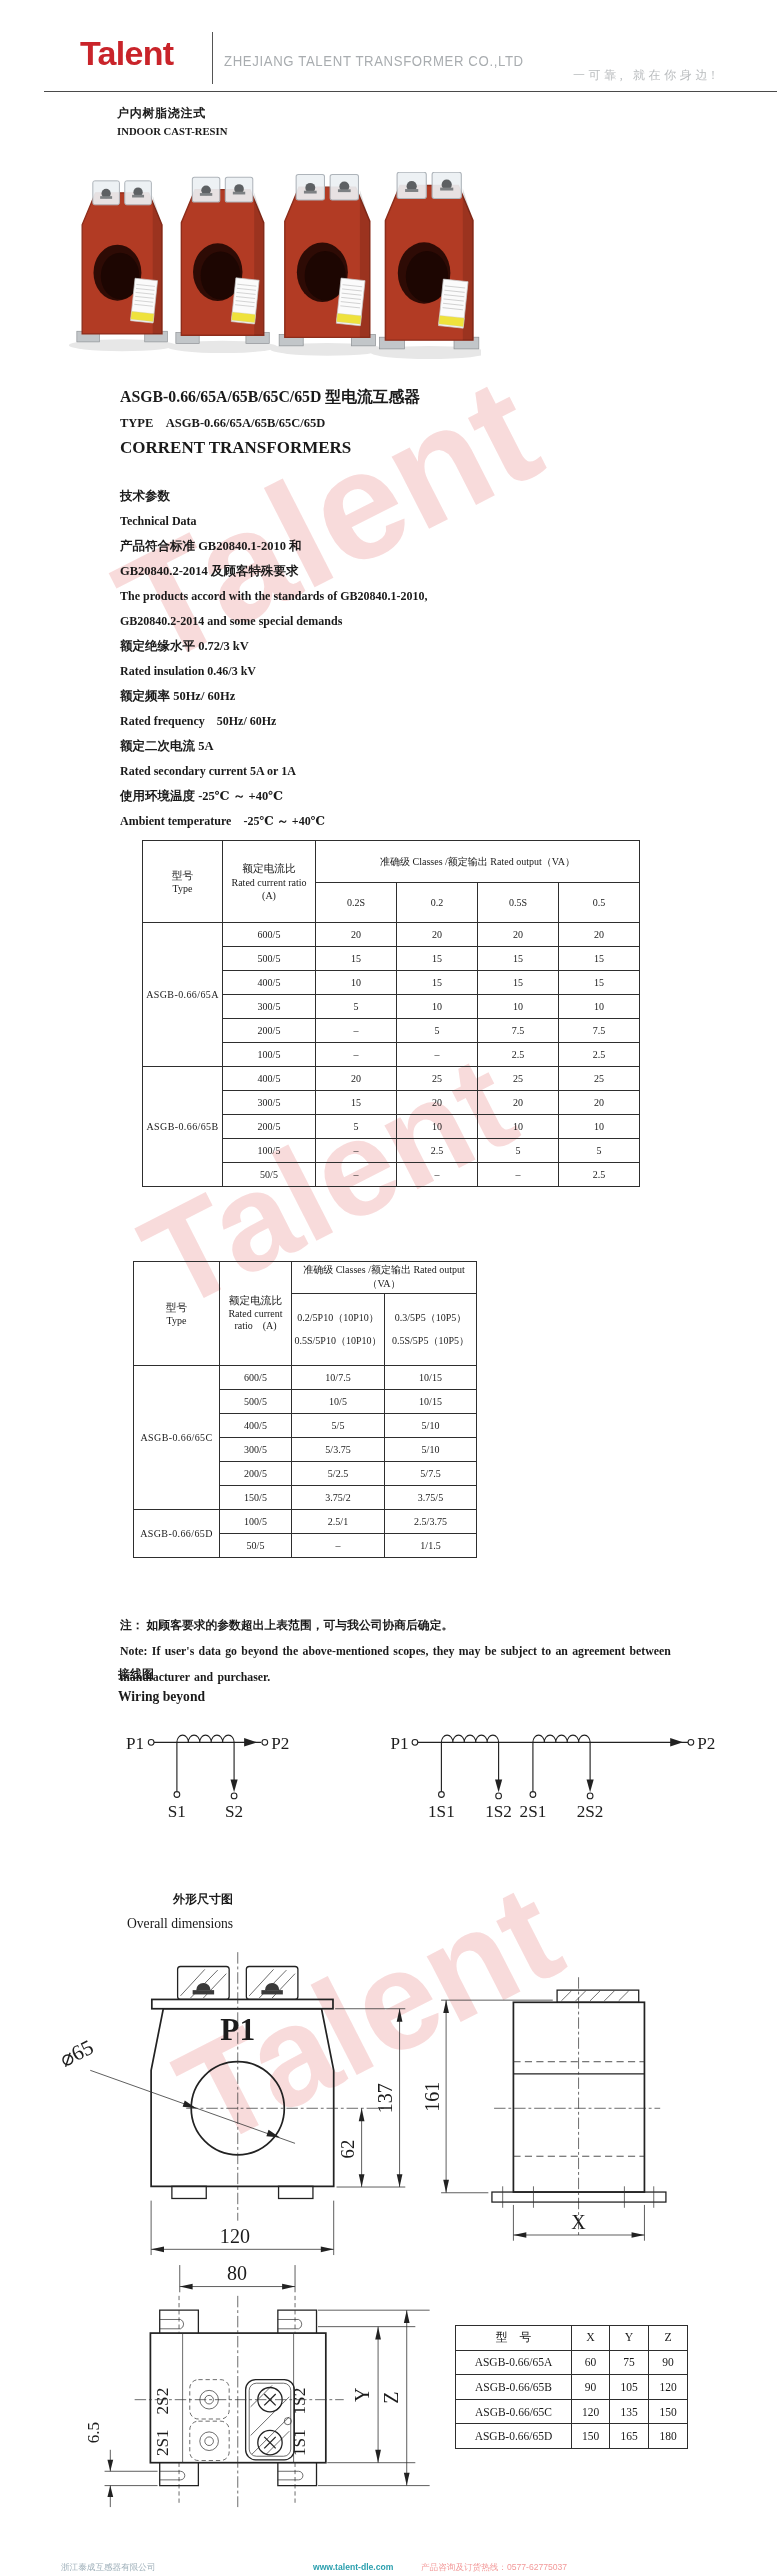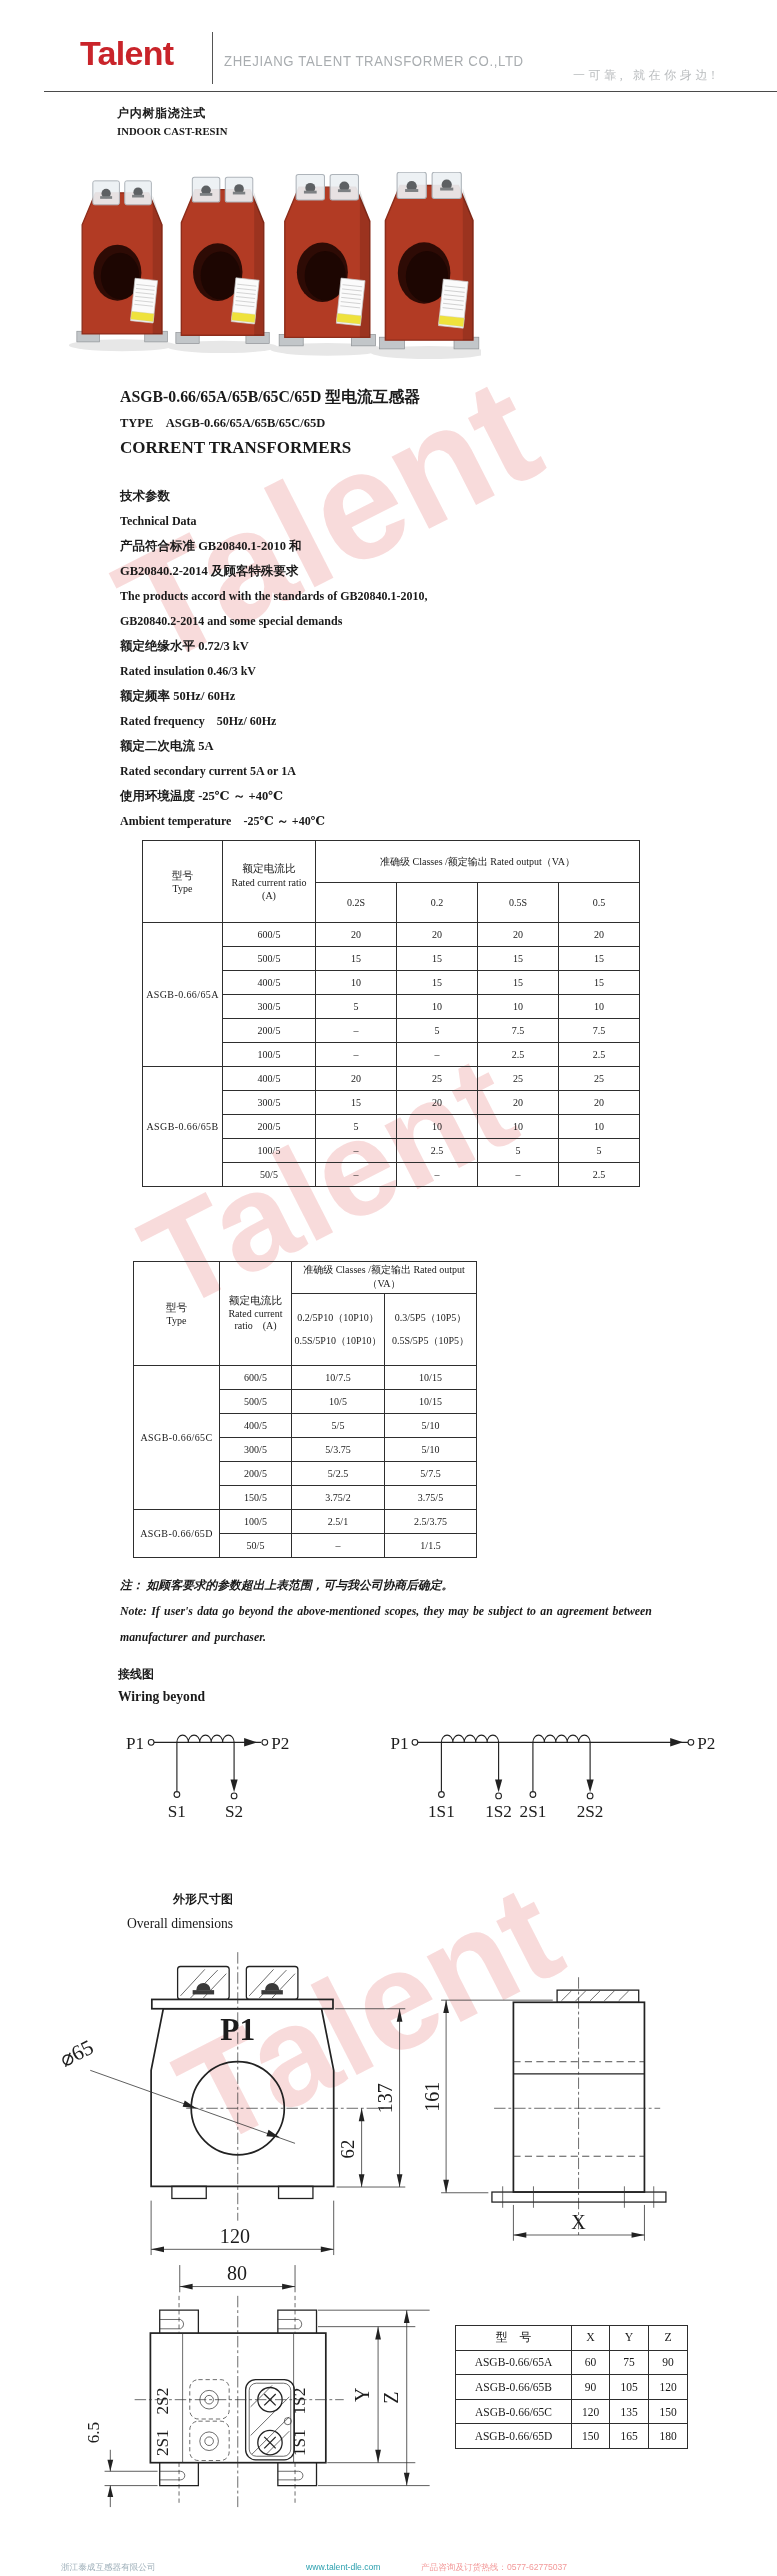--- a/index.html
+++ b/index.html
@@ -47,21 +47,21 @@
   .t2 tr{height:24px;}
   .t2 tr.hr1{height:31.5px;}
   .t2 tr.hr2{height:72px;}
   .hcn{font-size:10.7px;}
   .hen{font-size:10px;}
   .hcls{font-size:10.4px;}
   .sub1{font-size:10.7px;}
   .tcell{font-size:9.7px;letter-spacing:0.4px;}
   .subcell{font-size:9px;line-height:23px;}
   
-  .note{position:absolute;left:120px;top:1572px;width:609px;z-index:1;font-style:italic;}
+  .note{position:absolute;left:120px;top:1612px;width:609px;z-index:1;}
   .note div{height:26px;line-height:26px;font-weight:bold;white-space:nowrap;}
   .note .cn{font-size:11.8px;}
   .note .en{font-size:11.8px;word-spacing:1.4px;}
   
   .wiring-head{position:absolute;left:118px;top:1666px;}
   .wh-cn{font-size:12px;font-weight:bold;}
   .wh-en{font-size:13.6px;font-weight:bold;margin-top:5.7px;}
   .wiring{position:absolute;left:43px;top:1708px;}
   
   .dims-head{position:absolute;left:117px;top:1891px;text-align:right;}
@@ -69,21 +69,21 @@
   .dh-en{font-size:13.6px;margin-top:8px;margin-left:10px;}
   .drawing{position:absolute;left:43px;top:1934px;}
   .dimtable{position:absolute;left:455px;top:2325px;border-collapse:collapse;table-layout:fixed;
             width:233px;text-align:center;z-index:1;background:#fff;}
   .dimtable td{border:0.7px solid #2e2e2e;padding:0;font-size:11.5px;height:23.6px;vertical-align:middle;}
   .dimtable tr.dh td{font-size:11.8px;}
   
   .footer{position:absolute;left:0;top:2559px;width:777px;height:17px;
           font-family:"Liberation Sans","DejaVu Sans",sans-serif;font-size:8.6px;z-index:1;}
   .f-company{position:absolute;left:61px;top:2.9px;color:#9fb0ba;}
-  .f-url{position:absolute;left:306px;top:2.9px;color:#2b9fae;text-decoration:none;cursor:pointer;}
+  .f-url{position:absolute;left:313px;top:2.9px;color:#2b9fae;text-decoration:none;cursor:pointer;font-weight:bold;}
   .f-hotline{position:absolute;left:421px;top:2.9px;color:#f39a9a;}
   
   svg text{font-family:"Liberation Serif","DejaVu Serif",serif;fill:#1c1c1c;}
   .ol{fill:none;stroke:#222;stroke-width:2.4;}
   .ol2{fill:none;stroke:#222;stroke-width:1.8;}
   .tl{fill:none;stroke:#333;stroke-width:1;}
   .dl{fill:none;stroke:#333;stroke-width:1.1;}
   .cl{fill:none;stroke:#333;stroke-width:1;stroke-dasharray:16 4 4 4;}
   .dsh{fill:none;stroke:#333;stroke-width:1.2;stroke-dasharray:10 6;}
   .arr{fill:#222;stroke:none;}

